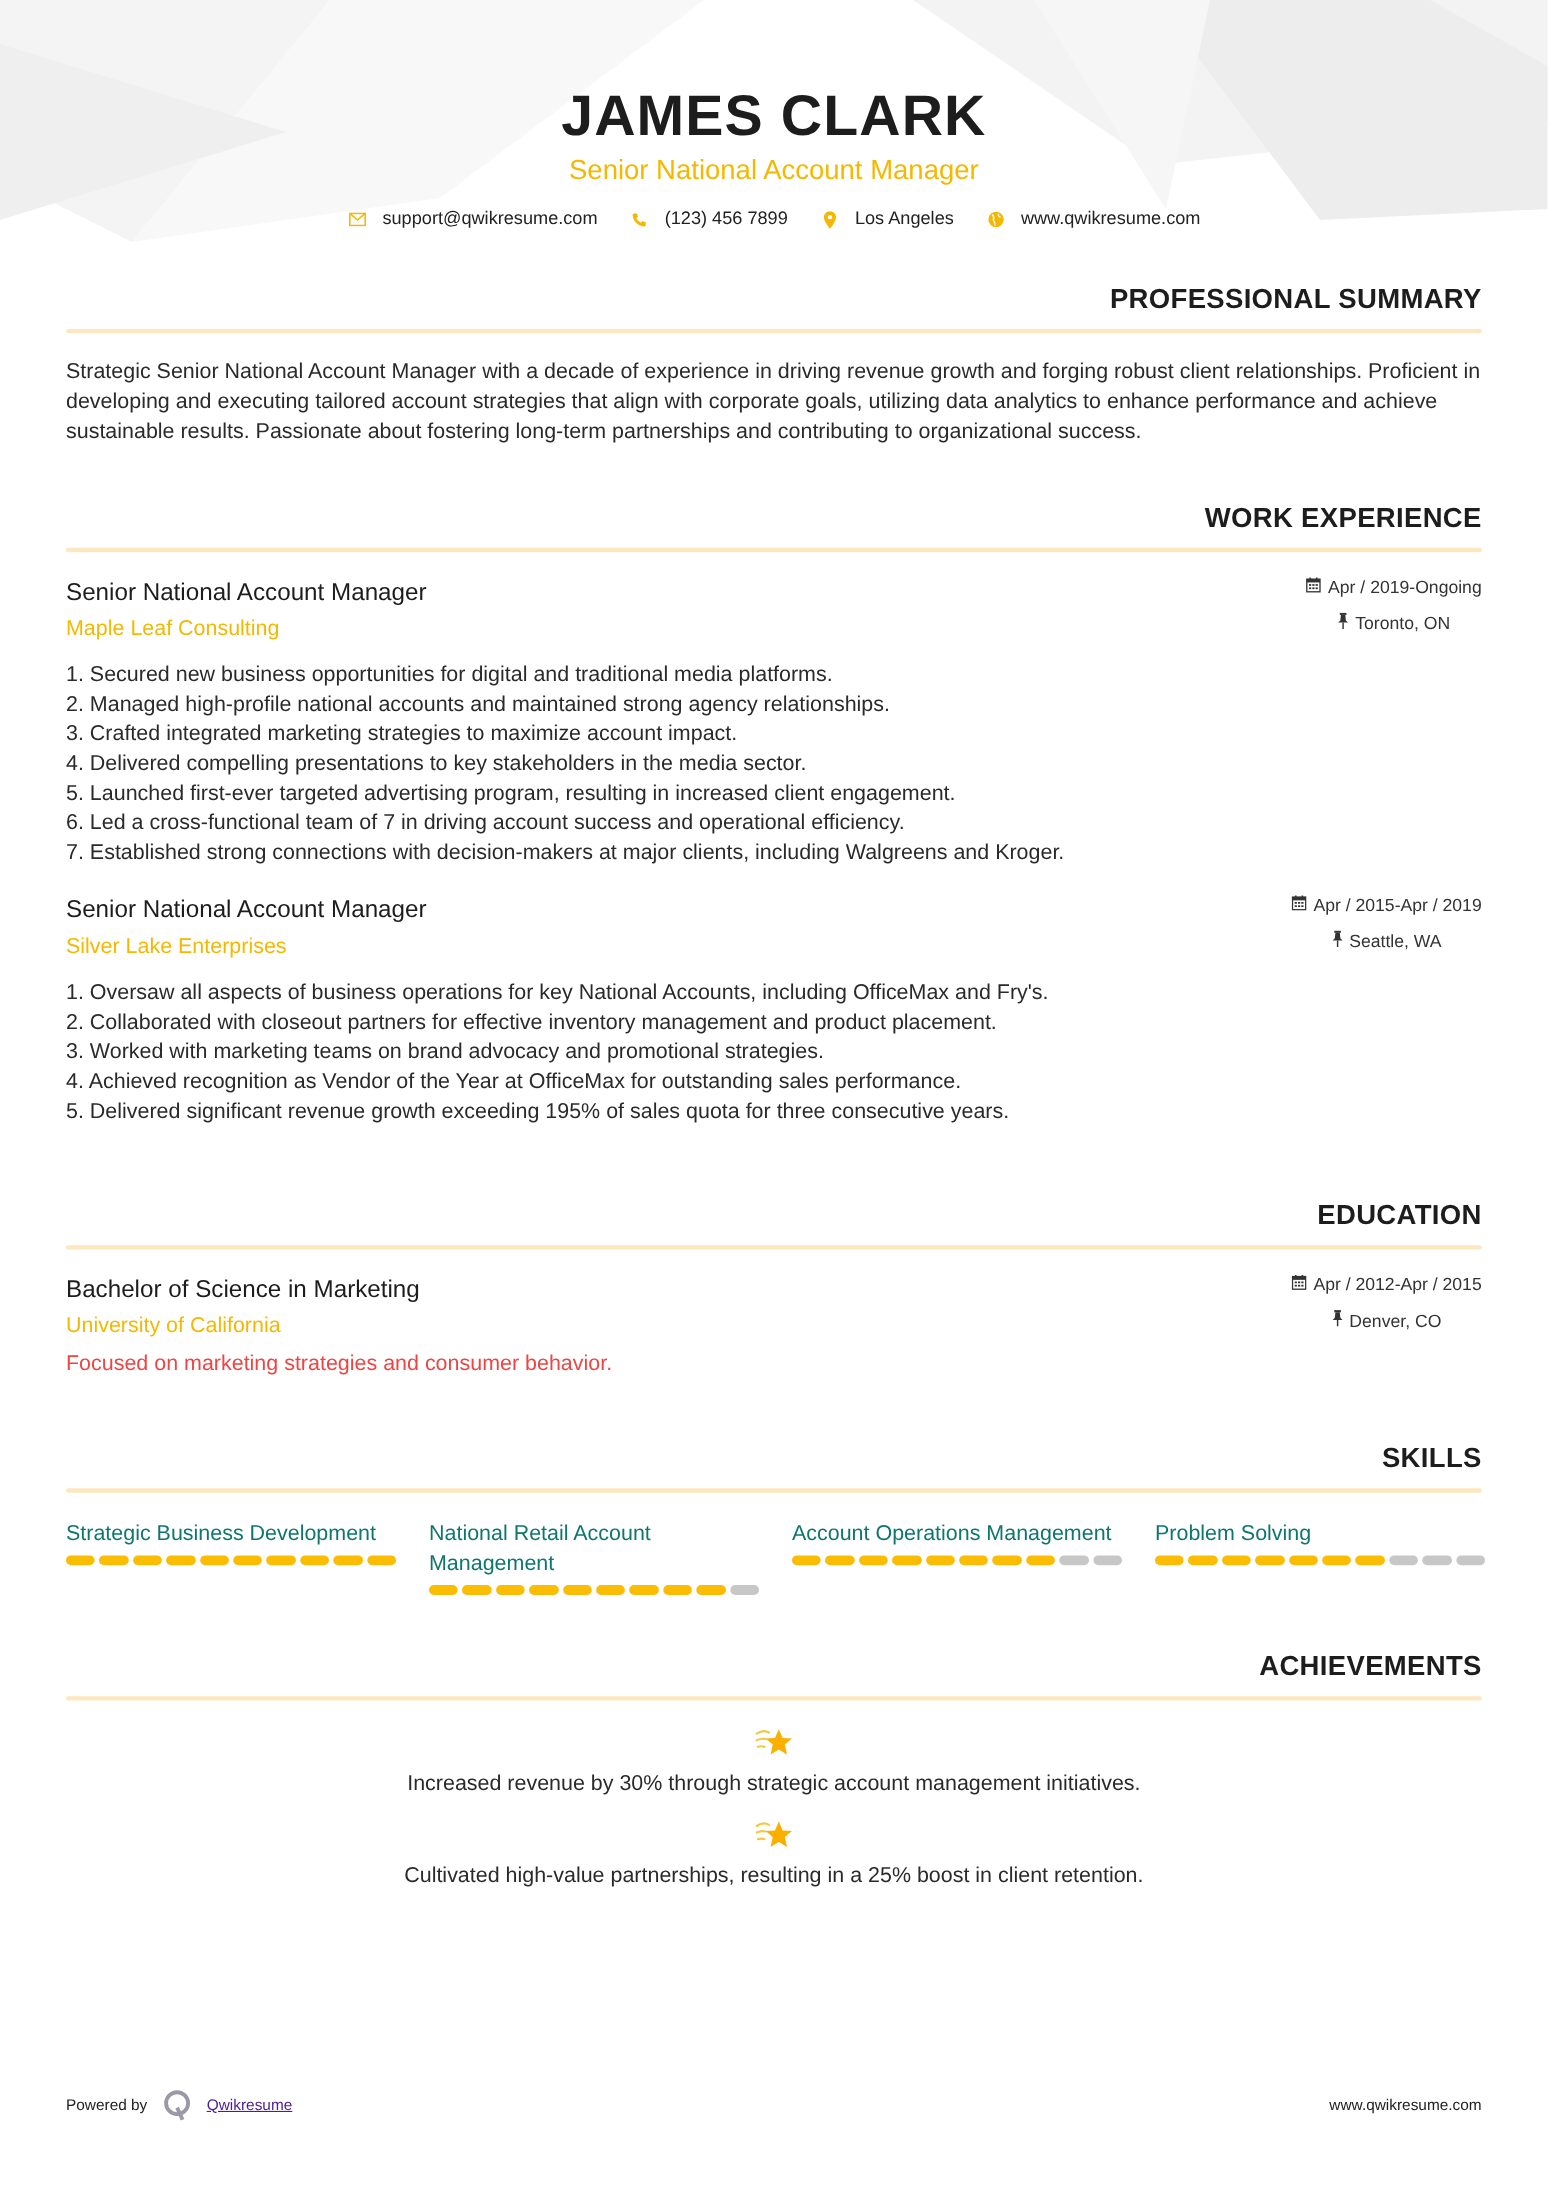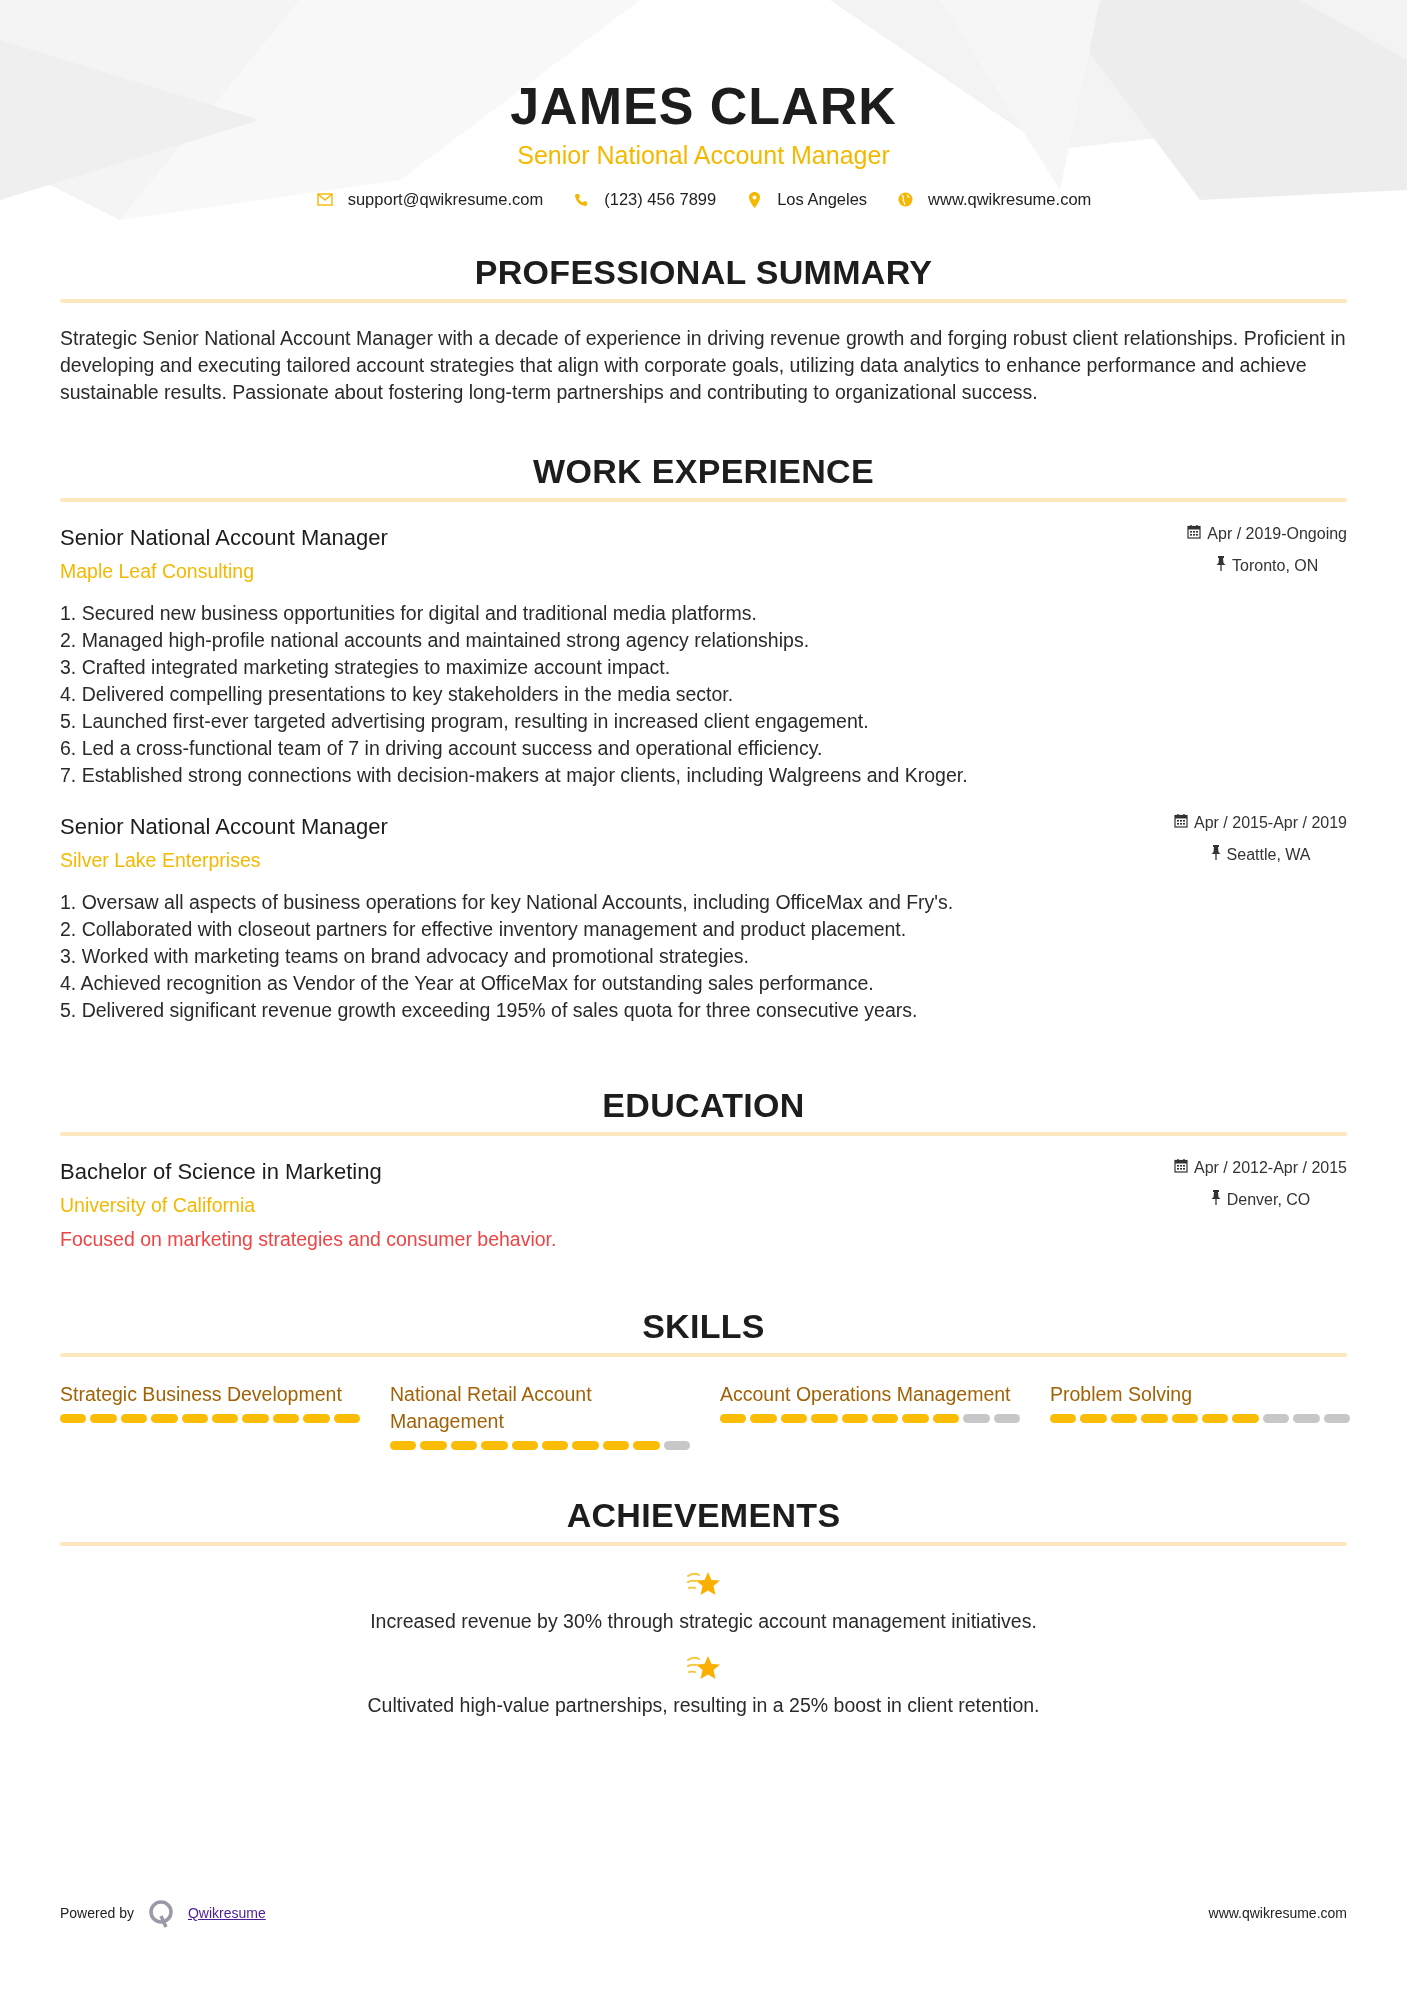--- a/index.html
+++ b/index.html
@@ -14,38 +14,38 @@
     .page { position: relative; z-index: 1; padding: 16px 60px; }
 
     .header { text-align: center; padding-top: 60px; }
     .name { font-size: 52px; font-weight: bold; letter-spacing: 1px; color: #1d1d1d; line-height: 60px; }
     .job-title { font-size: 25px; color: #f5b800; margin-top: 4px; line-height: 30px; }
     .contacts { display: flex; justify-content: center; align-items: center; gap: 29px; margin-top: 20px; font-size: 16.5px; color: #222; }
     .contact { display: flex; align-items: center; gap: 14px; }
     .contact .ic { width: 18px; height: 18px; display: inline-flex; align-items: center; justify-content: center; }
 
     .section { margin-top: 0; }
-    .section-title { text-align: center; font-size: 34px; font-weight: bold; color: #1d1d1d; letter-spacing: 0.3px; line-height: 30px; }
+    .section-title { text-align: right; font-size: 25px; font-weight: bold; color: #1d1d1d; letter-spacing: 0.3px; line-height: 30px; }
     .section-rule { height: 4px; background: #fde7bf; margin-top: 12px; border-radius: 2px; }
 
     .summary { font-size: 19.5px; line-height: 27px; color: #2a2a2a; margin-top: 22px; }
 
     .entry { margin-top: 22px; }
     .entry-head { display: flex; justify-content: space-between; align-items: flex-start; }
     .entry-title { font-size: 22px; color: #1d1d1d; line-height: 28px; }
     .entry-org { font-size: 19.5px; color: #f5b800; line-height: 26px; margin-top: 6px; }
     .entry-meta { text-align: right; font-size: 16px; color: #333; }
     .meta-line { display: flex; justify-content: center; align-items: center; gap: 6px; line-height: 20px; }
     .meta-line + .meta-line { margin-top: 12px; }
     .bullets { list-style: none; margin-top: 16px; }
     .bullets li { font-size: 19.5px; line-height: 27px; color: #2a2a2a; }
     .edu-desc { font-size: 19.5px; line-height: 27px; color: #ef4444; margin-top: 8px; }
 
     .skills { display: grid; grid-template-columns: repeat(4, 1fr); column-gap: 30px; margin-top: 24px; }
-    .skill-name { font-size: 19.5px; line-height: 27px; color: #a16207; }
+    .skill-name { font-size: 19.5px; line-height: 27px; color: #0f766e; }
     .skill-bar { display: flex; gap: 4px; margin-top: 6px; width: 300px; }
     .dot { flex: 1; height: 9px; border-radius: 5px; background: #c7c7c7; }
     .dot.on { background: #fbbc04; }
 
     .ach-list { margin-top: 22px; }
     .ach { display: flex; align-items: center; gap: 10px; font-size: 19.5px; line-height: 27px; color: #2a2a2a; flex-direction: column; }
     .ach + .ach { margin-top: 17px; }
     .ach .star { width: 36px; height: 30px; flex-shrink: 0; }
 
     .footer { position: absolute; left: 60px; right: 60px; top: 1898px; display: flex; justify-content: space-between; align-items: center; font-size: 14px; color: #222; }

